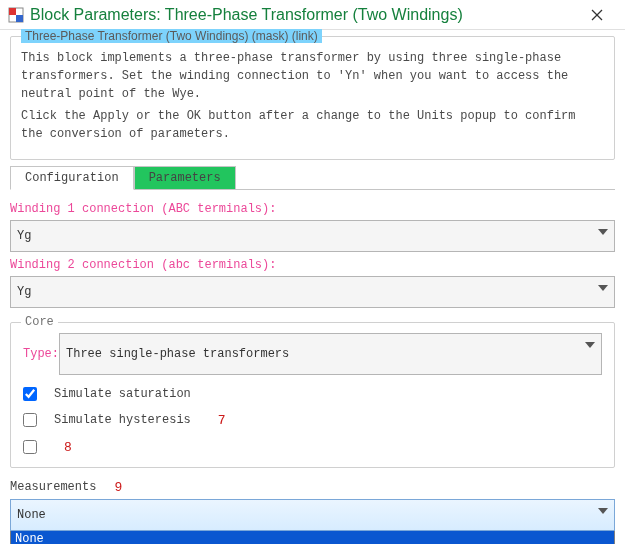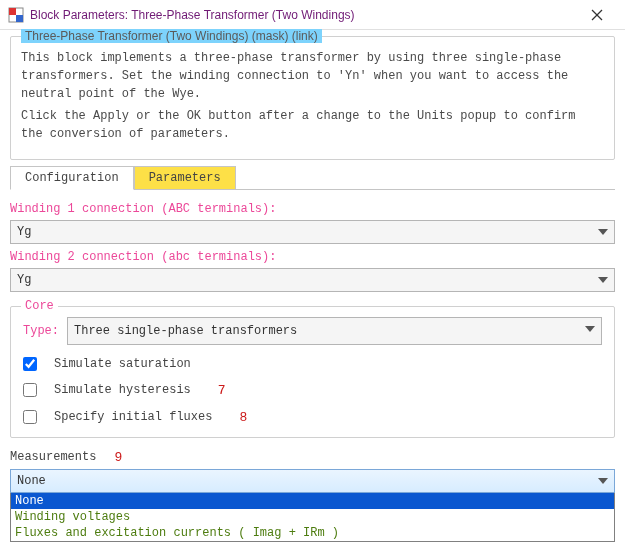--- a/index.html
+++ b/index.html
@@ -24,22 +24,22 @@
   }
   .titlebar .app-icon {
     width: 16px; height: 16px;
     margin-right: 6px;
     display: inline-flex;
     align-items: center;
     justify-content: center;
   }
   .titlebar .title-text {
     flex: 1;
-    font-size: 12px;
-    color: #701a75;
+    font-size: 16px;
+    color: #15803d;
   }
   .titlebar .close {
     width: 40px; height: 28px;
     display: flex; align-items: center; justify-content: center;
     cursor: pointer;
   }
   .content { padding: 6px 10px 0 10px; }
   .mask-group {
     border: 1px solid #d0d0d0;
     border-radius: 2px;
@@ -68,21 +68,21 @@
     display: flex;
     margin-top: 6px;
   }
   .tab {
     padding: 4px 14px;
     font-family: "Courier New", monospace;
     font-size: 12px;
     color: #444;
     border: 1px solid #c5c5c5;
     border-bottom: none;
-    background: #fde047;
+    background: #22c55e;
     cursor: pointer;
     margin-right: 0;
   }
   .tab.active {
     background: #fff;
     border-bottom: 1px solid #fff;
     position: relative;
     z-index: 2;
   }
   .tab-panel {
@@ -96,21 +96,21 @@
     font-family: "Courier New", monospace;
     font-size: 12px;
     color: #ec4899;
     margin: 6px 0 4px 0;
   }
   .select-row {
     position: relative;
   }
   .select-box {
     width: 100%;
-    height: 24px;
+    height: 32px;
     border: 1px solid #b5b5b5;
     background: #f5f5f5;
     padding: 0 28px 0 6px;
     font-family: "Courier New", monospace;
     font-size: 12px;
     color: #333;
     display: flex;
     align-items: center;
     cursor: pointer;
   }
@@ -132,29 +132,28 @@
     position: relative;
   }
   .core-group > .legend {
     position: absolute;
     top: -8px;
     left: 10px;
     background: #fff;
     padding: 0 4px;
     font-family: "Courier New", monospace;
     font-size: 12px;
-    color: #ec4899;
+    color: #737373;
   }
   .type-row {
     display: flex;
     align-items: center;
-    gap: 8px;
   }
   .type-row .field-label { margin: 0; }
-  .type-row .select-box { height: 28px; }
+  .type-row .select-box { height: 42px; }
   .type-row .select-row { flex: 1; }
   .check-row {
     display: flex;
     align-items: flex-start;
     gap: 17px;
     margin-top: 12px;
     font-family: "Courier New", monospace;
     font-size: 12px;
     color: #444;
   }
@@ -298,21 +297,20 @@
       </div>
 
       <div class="check-row">
         <input type="checkbox" style="">
         <span>Simulate hysteresis</span>
         <span class="anno">7</span>
       </div>
 
       <div class="check-row">
         <input type="checkbox" style="">
-        <span>Specify initial fluxes</span>
         <span class="anno">8</span>
       </div>
     </div>
 
     <div class="meas-row">
       <span>Measurements</span>
       <span class="anno">9</span>
     </div>
 
     <div class="select-row meas-select">

